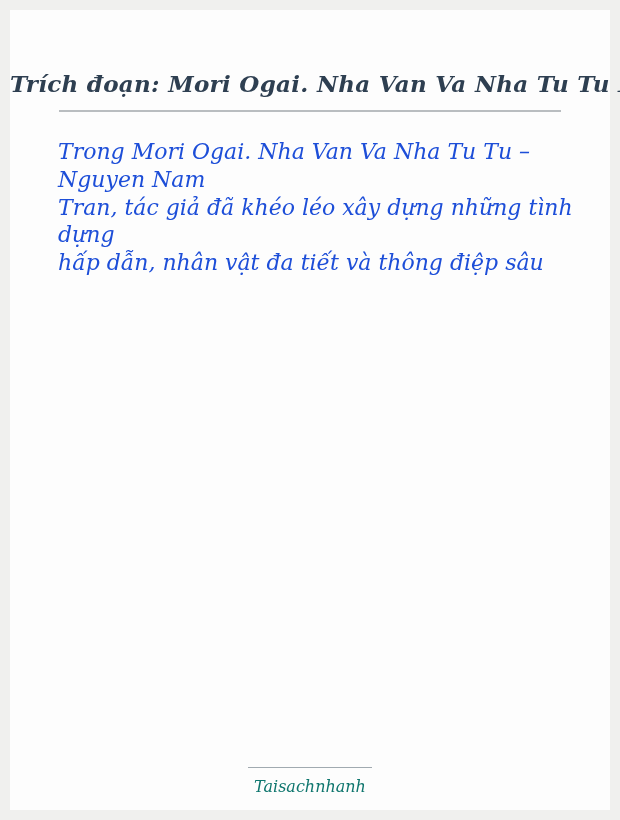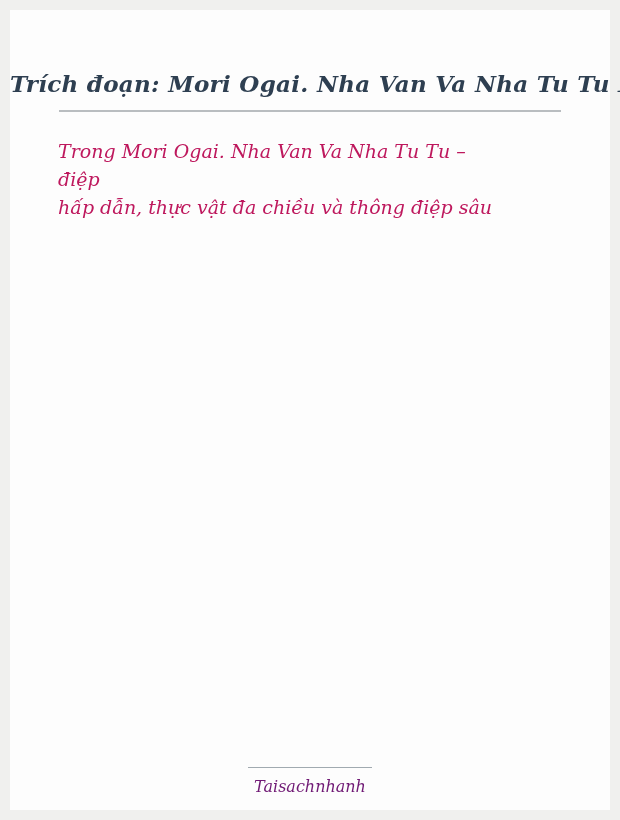--- a/index.html
+++ b/index.html
@@ -45,23 +45,23 @@
     border: none;
     border-top: 2px solid #b9bdc0;
     margin: 0;
   }
   .body-text {
     position: absolute;
     top: 128px;
     left: 48px;
     right: 36px;
     font-style: italic;
-    font-size: 19px;
+    font-size: 22px;
     line-height: 27.8px;
-    color: #be185d;
+    color: #1d4ed8;
   }
   .body-line {
     white-space: nowrap;
   }
   .footer-line {
     position: absolute;
     top: 757px;
     left: 238px;
     width: 124px;
     height: 0;
@@ -70,37 +70,39 @@
     margin: 0;
   }
   .footer-brand {
     position: absolute;
     top: 767px;
     left: 0;
     width: 100%;
     text-align: center;
     font-style: italic;
     font-size: 16px;
-    color: #701a75;
+    color: #0f766e;
   }
 </style>
 </head>
 <body>
 
 <div class="canvas">
   <div class="page">
 
     <div class="doc-title">Trích đoạn: Mori Ogai. Nha Van Va Nha Tu Tu Nguyen Nam Tran</div>
 
     <hr class="title-divider">
 
     <div class="body-text">
       <div class="body-line">Trong Mori Ogai. Nha Van Va Nha Tu Tu –</div>
-      <div class="body-line">điệp</div>
-      <div class="body-line">hấp dẫn, thực vật đa chiều và thông điệp sâu</div>
+      <div class="body-line">Nguyen Nam</div>
+      <div class="body-line">Tran, tác giả đã khéo léo xây dựng những tình</div>
+      <div class="body-line">dựng</div>
+      <div class="body-line">hấp dẫn, nhân vật đa tiết và thông điệp sâu</div>
     </div>
 
     <hr class="footer-line">
 
     <div class="footer-brand">Taisachnhanh</div>
 
   </div>
 </div>
 
 </body></html>

